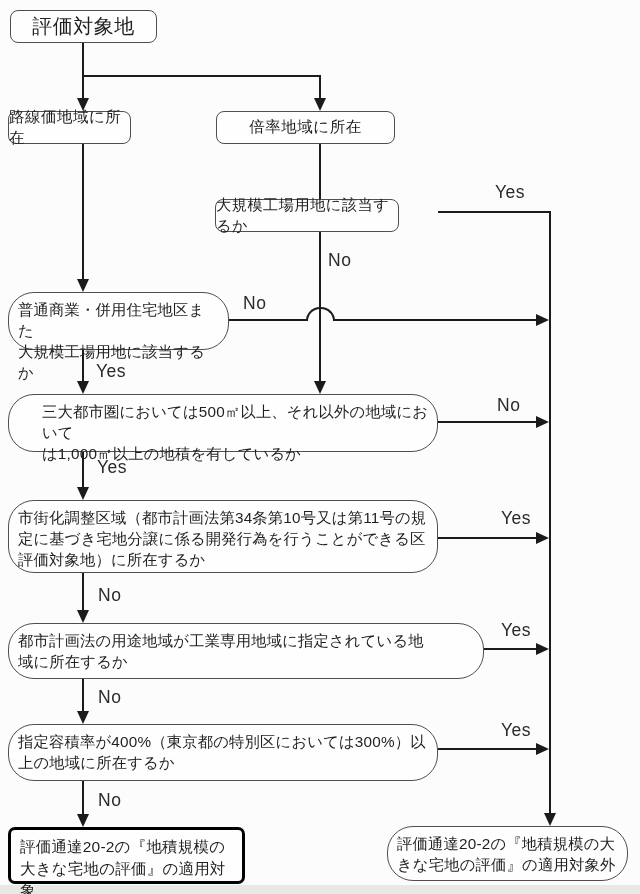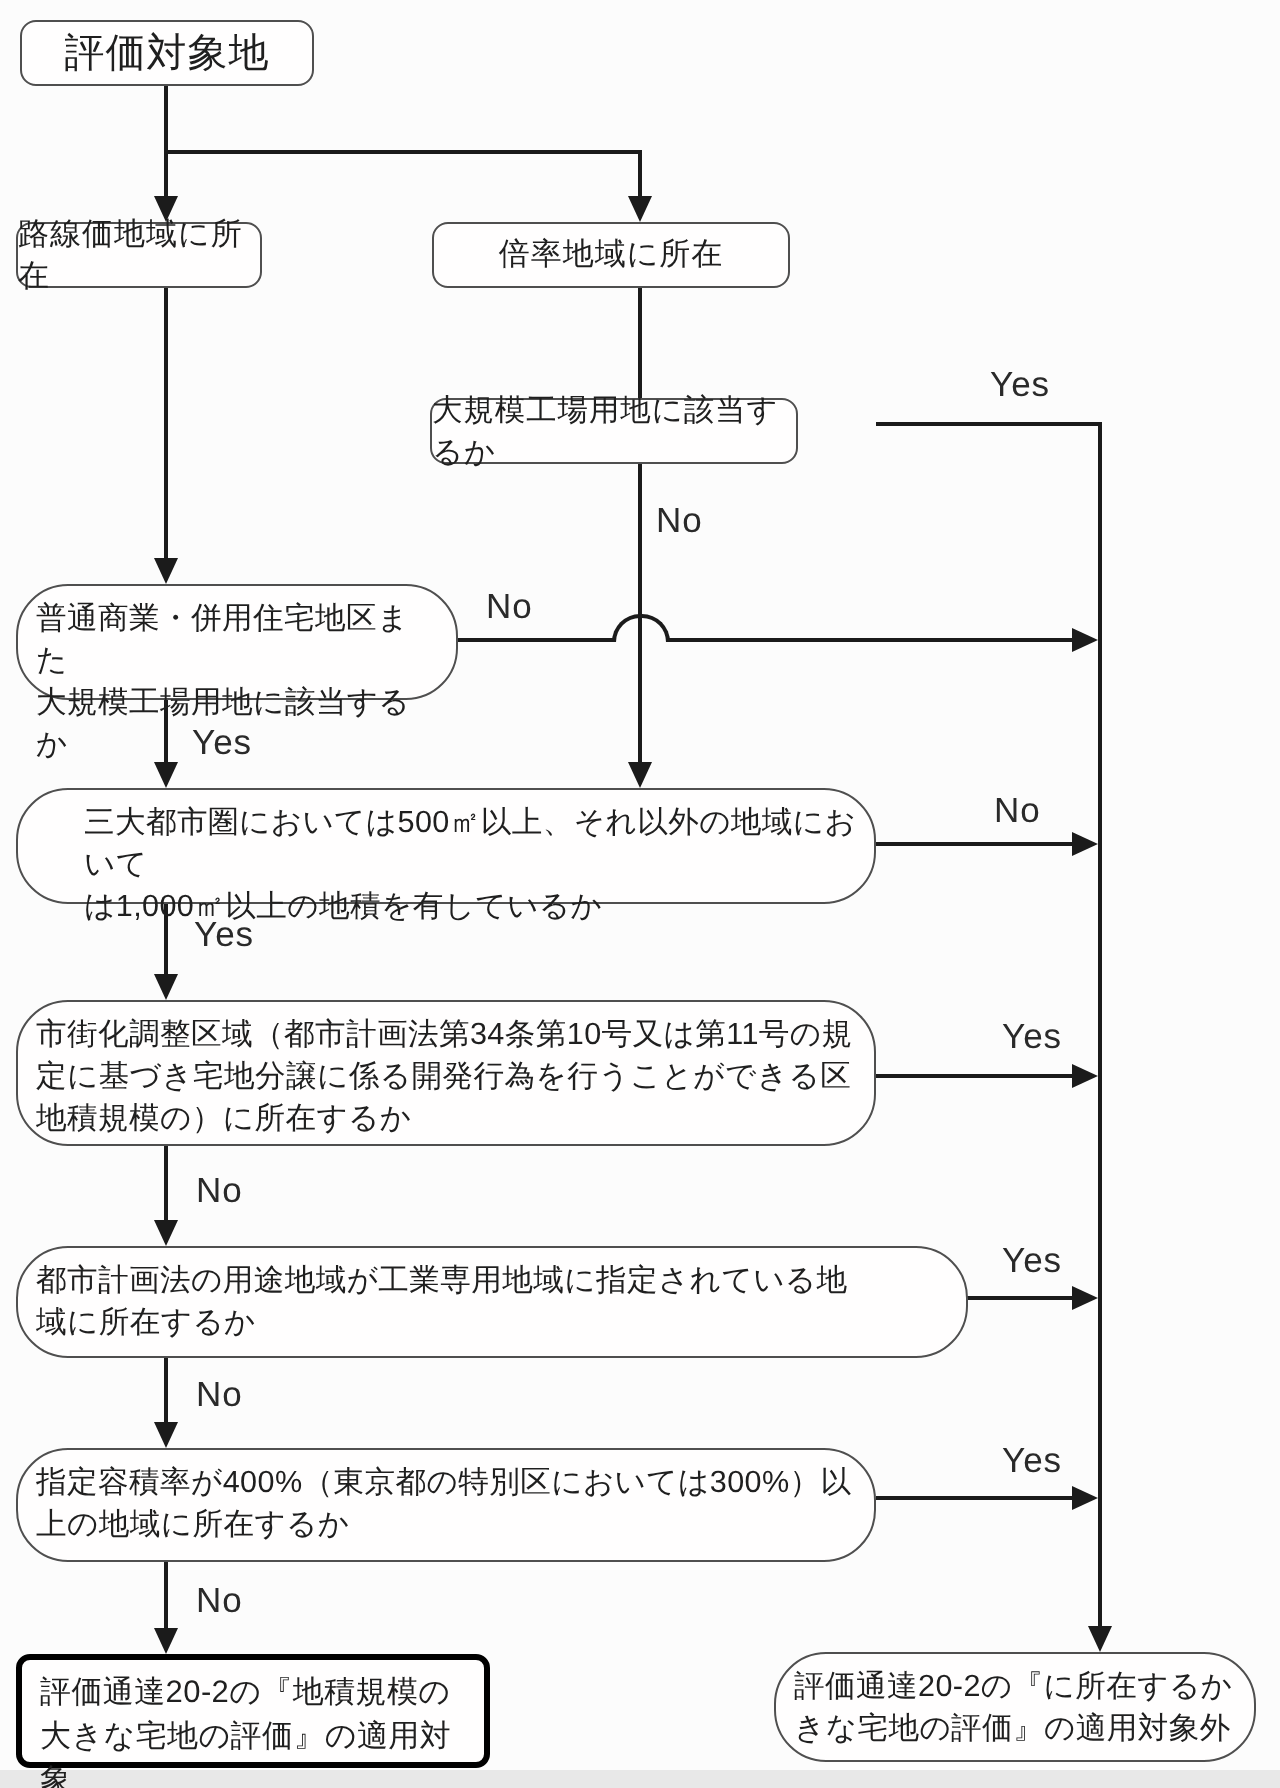--- a/index.html
+++ b/index.html
@@ -150,40 +150,40 @@
   </div>
 
   <div class="box q" style="left:8px; top:394px; width:430px; height:58px;padding-left:33px;">
     <div>三大都市圏においては500㎡以上、それ以外の地域において</div>
     <div>は1,000㎡以上の地積を有しているか</div>
   </div>
 
   <div class="box q" style="left:8px; top:500px; width:430px; height:73px;">
     <div>市街化調整区域（都市計画法第34条第10号又は第11号の規</div>
     <div>定に基づき宅地分譲に係る開発行為を行うことができる区</div>
-    <div>地積規模の）に所在するか</div>
+    <div>評価対象地）に所在するか</div>
   </div>
 
   <div class="box q" style="left:8px; top:623px; width:476px; height:56px;">
     <div>都市計画法の用途地域が工業専用地域に指定されている地</div>
     <div>域に所在するか</div>
   </div>
 
   <div class="box q" style="left:8px; top:724px; width:430px; height:57px;">
     <div>指定容積率が400%（東京都の特別区においては300%）以</div>
     <div>上の地域に所在するか</div>
   </div>
 
   <div class="box q bold" style="left:8px; top:827px; width:237px; height:57px; line-height:22px; font-size:15.5px;">
     <div>評価通達20-2の『地積規模の</div>
     <div>大きな宅地の評価』の適用対象</div>
   </div>
 
   <div class="box q" style="left:387px; top:826px; width:241px; height:55px; line-height:21px; font-size:15.3px;">
-    <div>評価通達20-2の『に所在するか</div>
+    <div>評価通達20-2の『地積規模の大</div>
     <div>きな宅地の評価』の適用対象外</div>
   </div>
 
   <div class="lbl" style="left:495px; top:182px;">Yes</div>
   <div class="lbl" style="left:328px; top:250px;">No</div>
 
   <div class="lbl" style="left:243px; top:293px;">No</div>
   <div class="lbl" style="left:96px;  top:361px;">Yes</div>
 
   <div class="lbl" style="left:497px; top:395px;">No</div>

